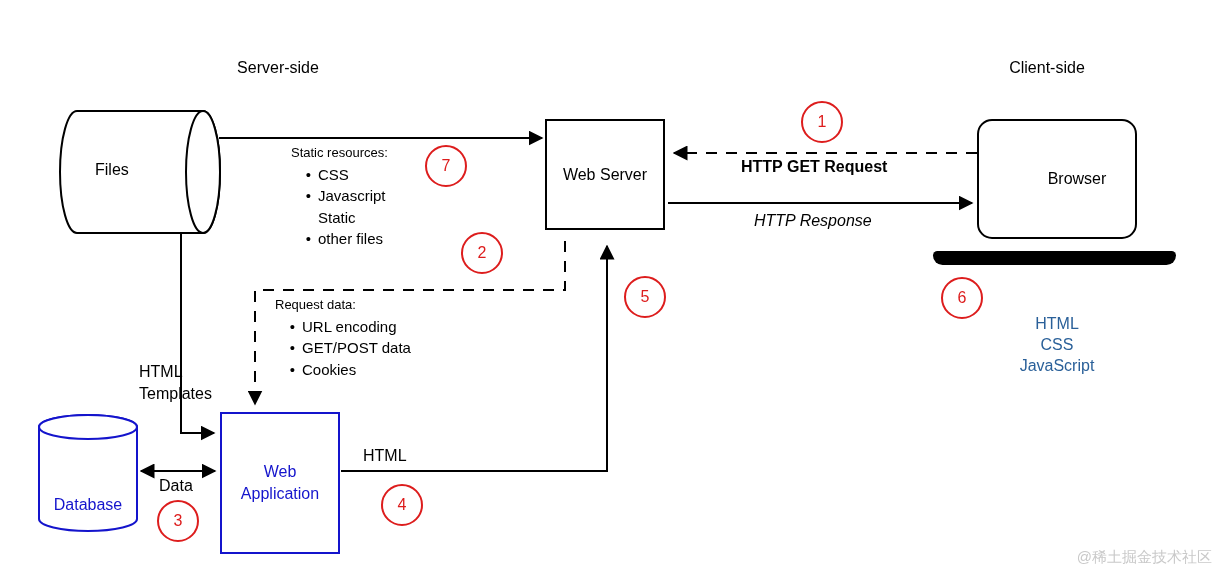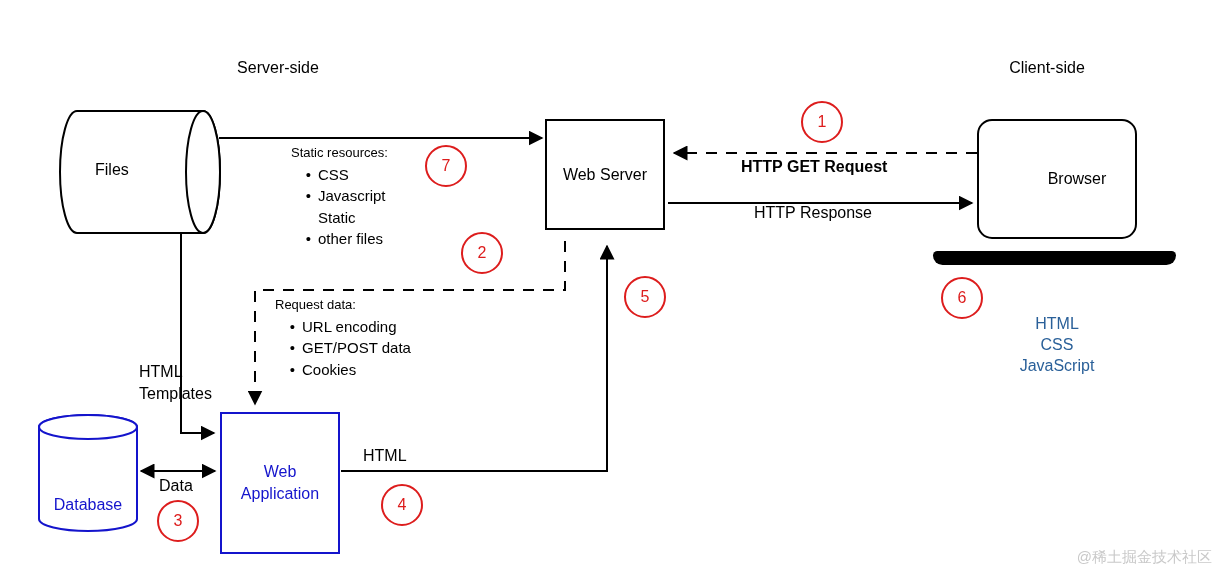--- a/index.html
+++ b/index.html
@@ -128,21 +128,21 @@
       <span class="b">•</span>
       <span>GET/POST data</span>
     </div>
     <div class="bullet-row" style="margin-left:8px;">
       <span class="b">•</span>
       <span>Cookies</span>
     </div>
   </div>
 
   <div class="abs edge-label" style="left:741px;top:158px;font-weight:bold;">HTTP GET Request</div>
-  <div class="abs edge-label" style="left:754px;top:204px;">HTTP Response</div>
+  <div class="abs edge-label" style="left:754px;top:212px;font-style:italic;">HTTP Response</div>
   <div class="abs prelines" style="left:139px;top:361px;">HTML
 Templates</div>
   <div class="abs edge-label" style="left:159px;top:477px;">Data</div>
   <div class="abs edge-label" style="left:363px;top:447px;">HTML</div>
 
   <div class="blue-stack" style="left:997px;top:313px;width:120px;">
     <div>HTML</div>
     <div>CSS</div>
     <div>JavaScript</div>
   </div>

